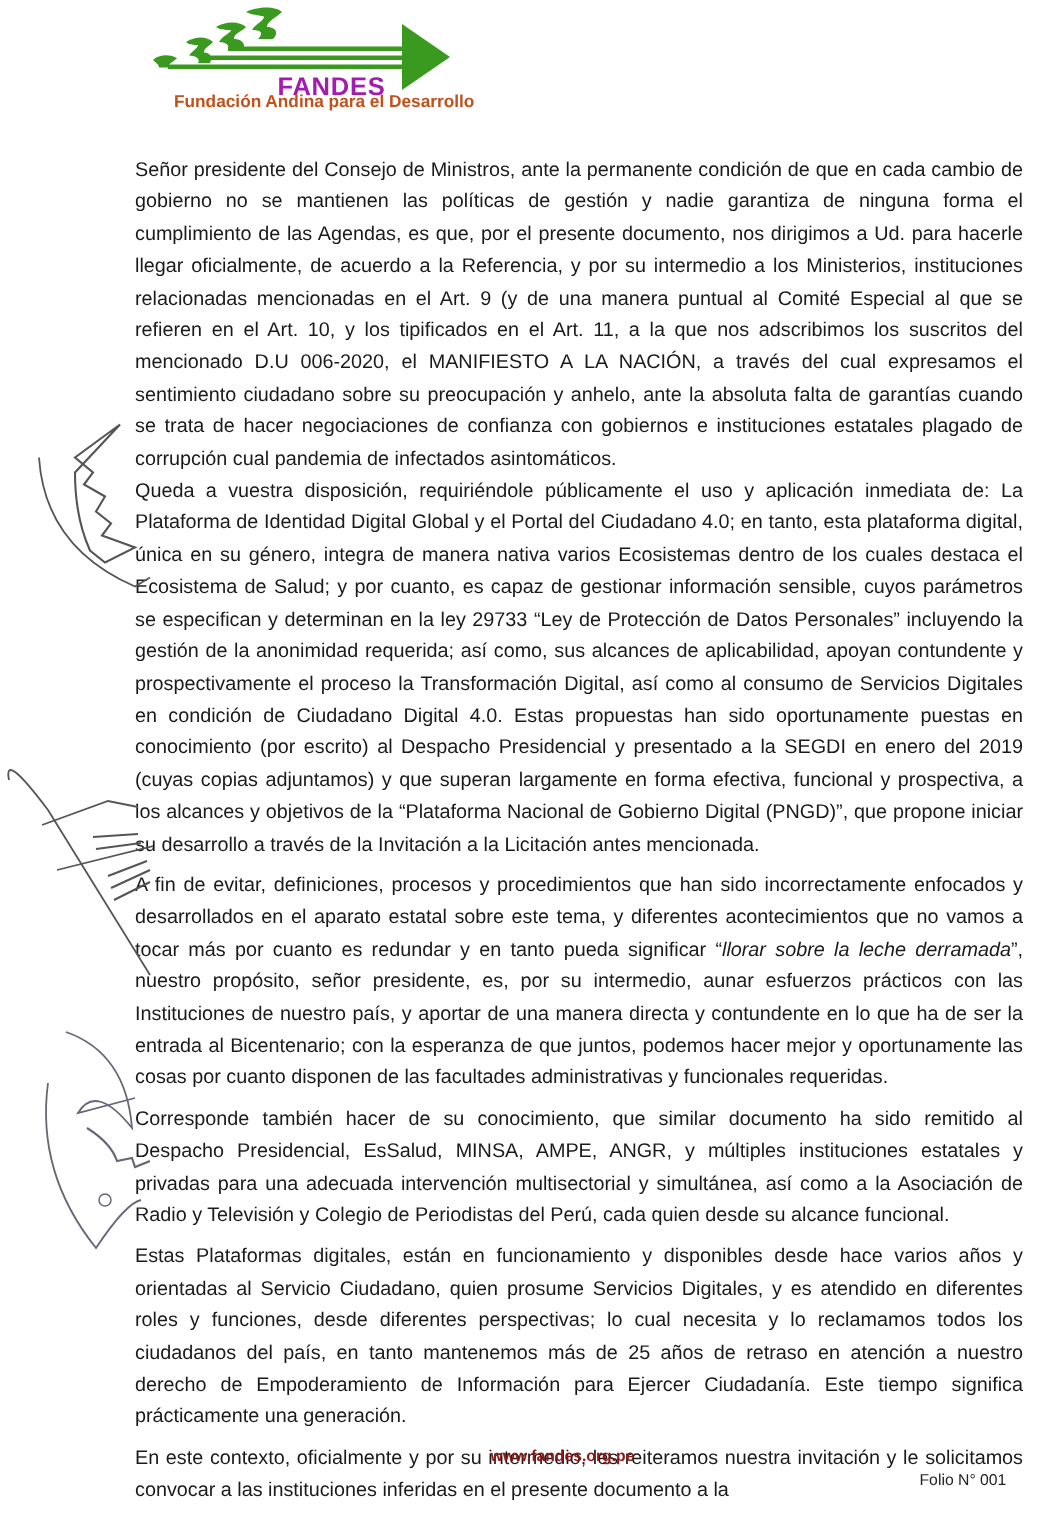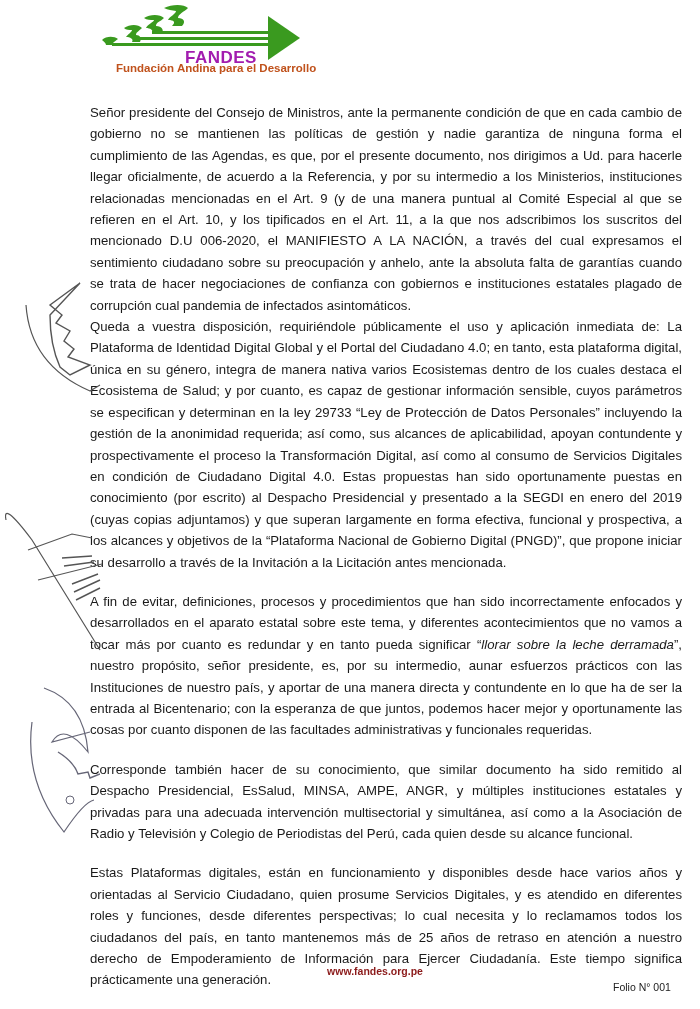--- a/index.html
+++ b/index.html
@@ -15,21 +15,21 @@
     }
     .logo-sub {
       position: absolute; left: 0; top: 60px; font-weight: bold; font-size: 11.5px;
       color: #c0521c; white-space: nowrap; padding-left: 24px;
     }
     .body-text {
       position: absolute; left: 90px; top: 102px; width: 592px;
       font-size: 13.2px; line-height: 21.4px; text-align: justify;
     }
     .body-text p { margin: 0; }
-    .body-text p.gap { margin-top: 18px; }
+    .body-text p.gap { margin-top: 6px; }
     .body-text b { font-weight: normal; }
     .body-text i { font-style: italic; }
     .footer-addr {
       position: absolute; left: 165px; top: 963px; width: 420px; text-align: center;
       font-size: 10.5px; font-weight: bold; color: #8b1a1a; line-height: 16px;
     }
     .folio {
       position: absolute; left: 613px; top: 981px; font-size: 10.5px; color: #222;
     }
     .sig { position: absolute; pointer-events: none; }

